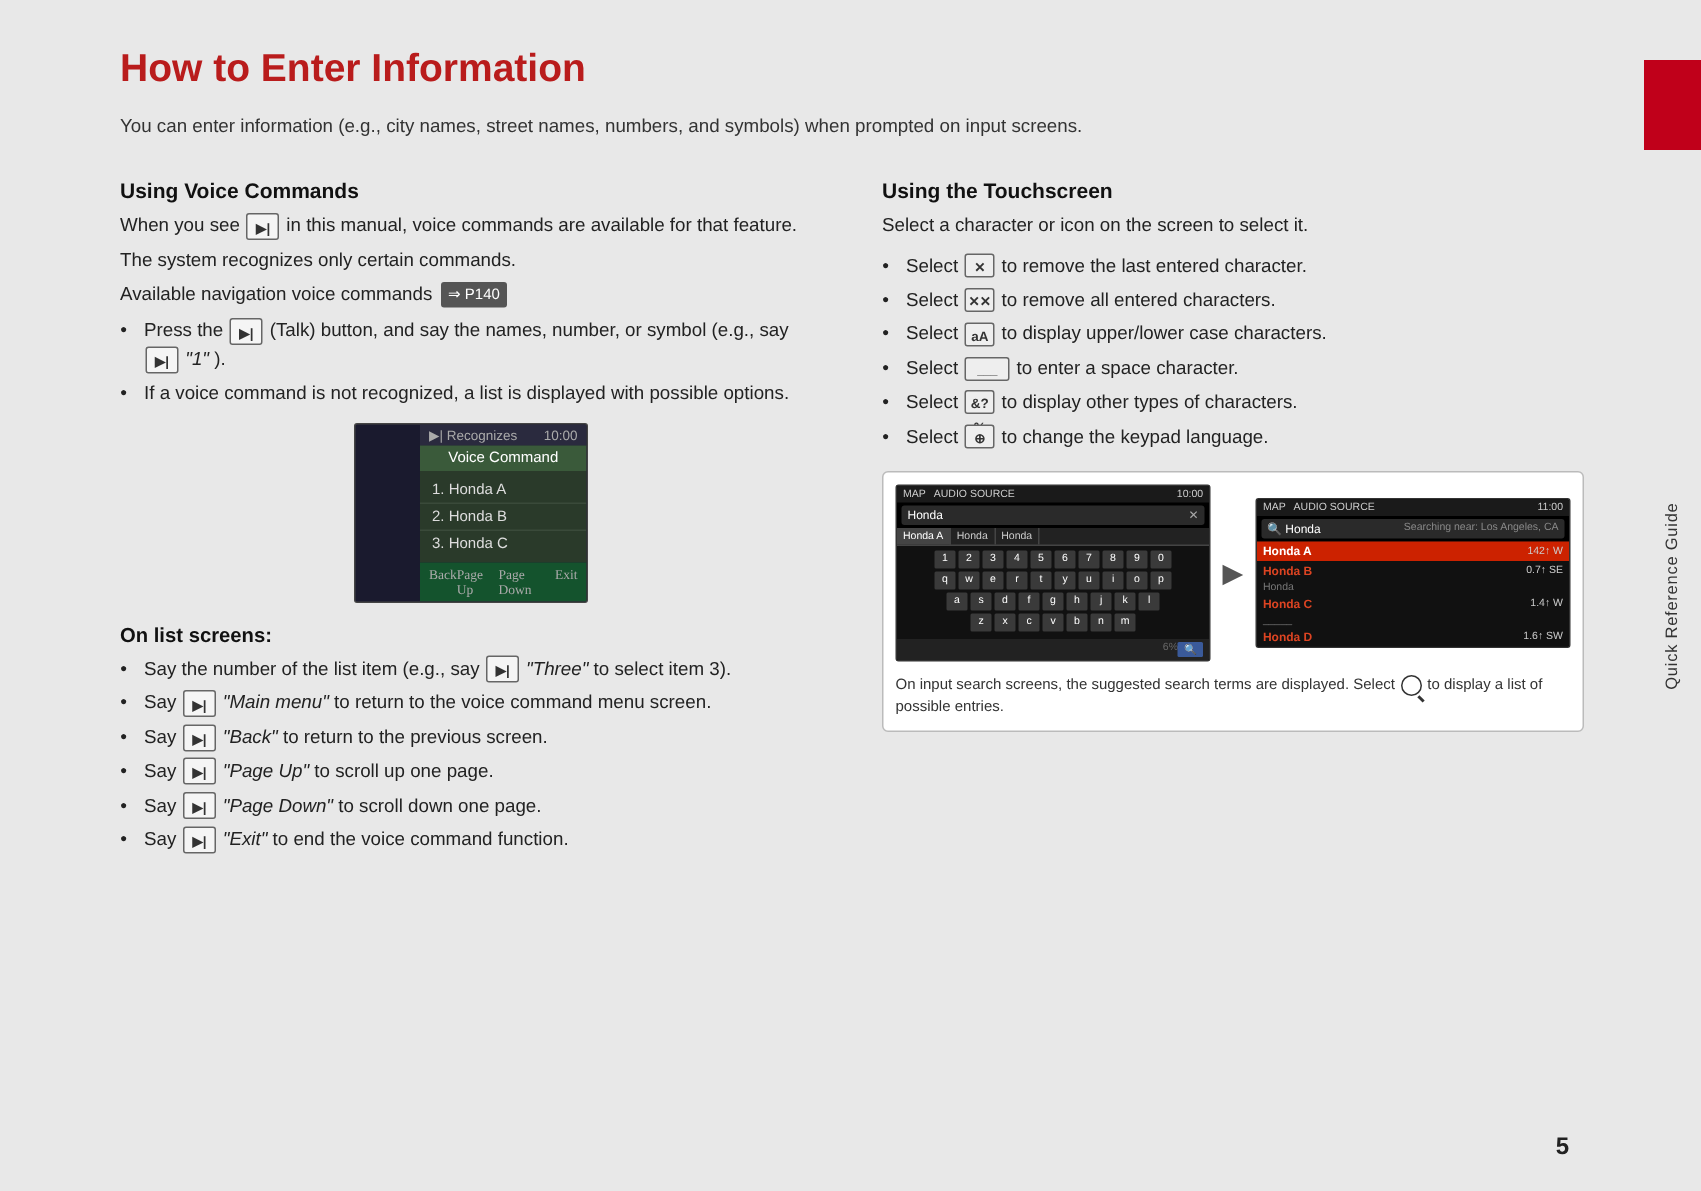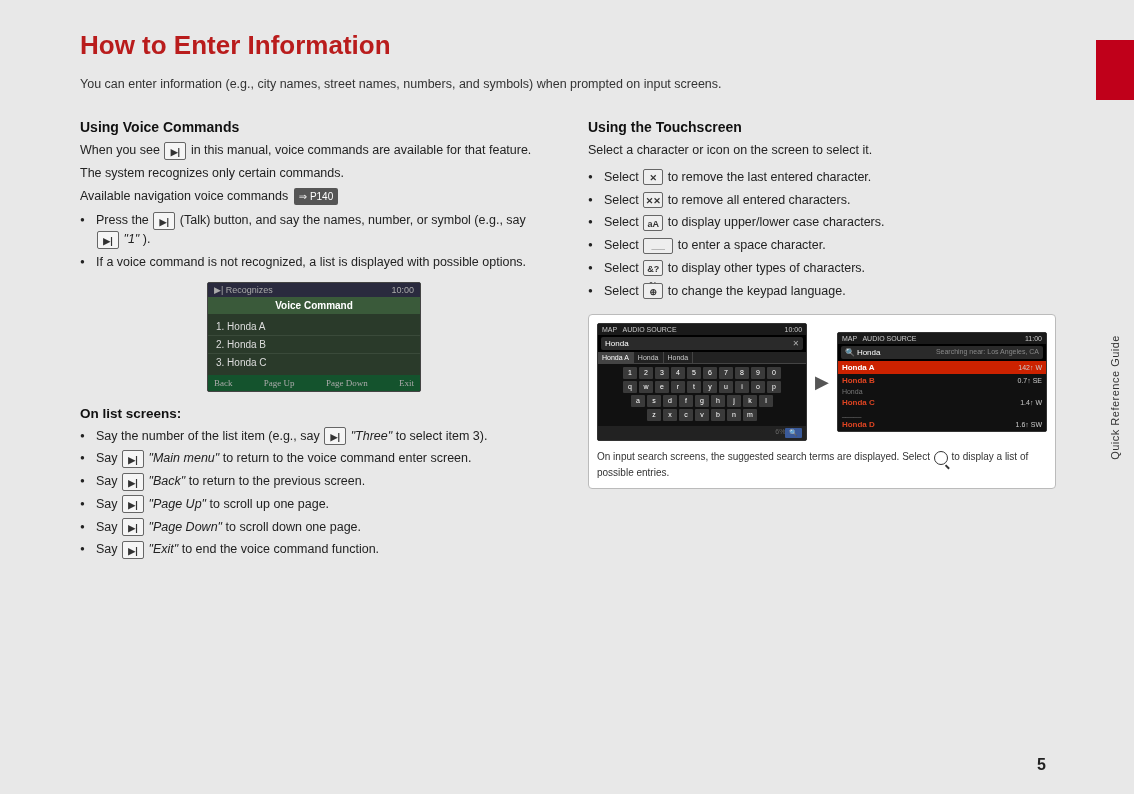--- a/index.html
+++ b/index.html
@@ -159,41 +159,41 @@
       margin-left: 2px;
     }
     .p140-badge::before {
       content: "⇒ ";
     }
 
     
     .vc-screenshot {
       background: #1a1a2e;
       border: 1px solid #444;
-      width: 214px;
+      width: 156px;
       margin: 10px auto;
       border-radius: 2px;
       overflow: hidden;
+      padding-left: 43px;
     }
     .vc-top-bar {
       background: #2a2a3e;
       color: #aaa;
       font-size: 9px;
       padding: 2px 6px;
       display: flex;
       justify-content: space-between;
       align-items: center;
     }
     .vc-header {
       background: #3a5a3a;
       color: white;
       font-size: 10px;
       text-align: center;
       padding: 3px;
-      font-weight: bold;
     }
     .vc-list {
       background: #2a3a2a;
       padding: 4px 0;
     }
     .vc-list-item {
       color: #ddd;
       font-size: 10px;
       padding: 3px 8px;
       border-bottom: 1px solid #3a4a3a;
@@ -454,21 +454,21 @@
           <li>
             <span>Say the number of the list item (e.g., say</span>
             <span class="voice-icon">▶|</span>
             <em>"Three"</em>
             <span>to select item 3).</span>
           </li>
           <li>
             <span>Say</span>
             <span class="voice-icon">▶|</span>
             <em>"Main menu"</em>
-            <span>to return to the voice command enter screen.</span>
+            <span>to return to the voice command menu screen.</span>
           </li>
           <li>
             <span>Say</span>
             <span class="voice-icon">▶|</span>
             <em>"Back"</em>
             <span>to return to the previous screen.</span>
           </li>
           <li>
             <span>Say</span>
             <span class="voice-icon">▶|</span>

